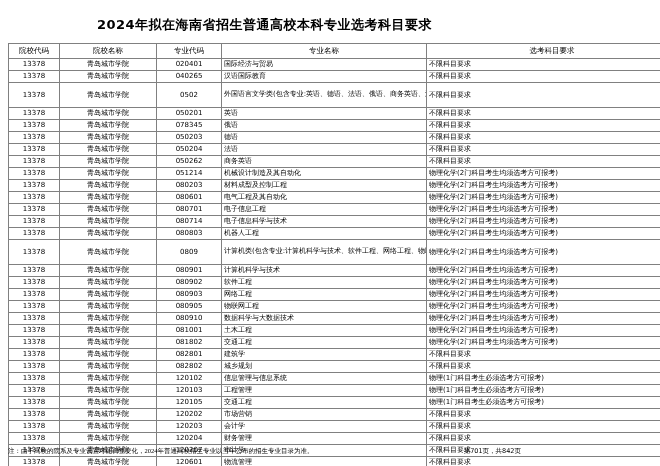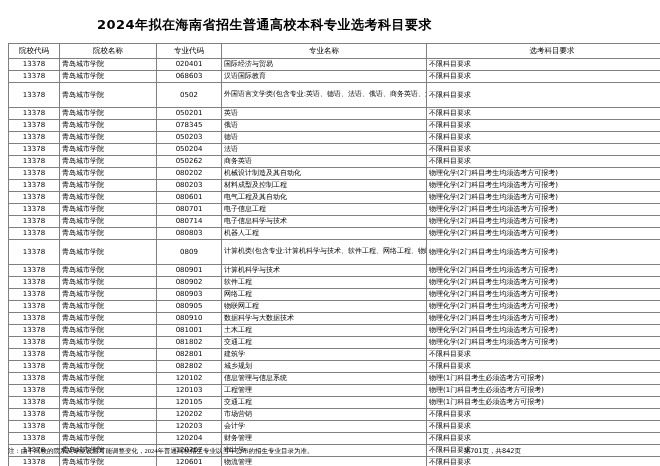--- a/index.html
+++ b/index.html
@@ -46,21 +46,21 @@
     height: 9px;
   }
   table.grid th {
     text-align: center;
     font-weight: normal;
     font-size: 7.5px;
     background: #ffffff;
     height: 12px;
   }
   td.c-code { width: 46px; text-align: center; margin-top: 28px; }
-  td.c-school { width: 92px; text-align: left; padding-left: 3px; margin-left: 6px; }
+  td.c-school { width: 92px; text-align: center; padding-left: 3px; margin-left: 6px; }
   td.c-majorcode { width: 60px; text-align: center; }
   td.c-majorname { width: 200px; text-align: left; padding-left: 3px; white-space: normal; }
   td.c-subject { width: 246px; text-align: left; padding-left: 3px; }
   th.c-code { width: 46px; }
   th.c-school { width: 92px; }
   th.c-majorcode { width: 60px; }
   th.c-majorname { width: 200px; }
   th.c-subject { width: 246px; }
   tr.tall td { height: 22px; }
   .wrap2 { white-space: normal; line-height: 1.3; }
@@ -104,21 +104,21 @@
         <tr>
           <td class="c-code">13378</td>
           <td class="c-school">青岛城市学院</td>
           <td class="c-majorcode">020401</td>
           <td class="c-majorname">国际经济与贸易</td>
           <td class="c-subject">不限科目要求</td>
         </tr>
         <tr>
           <td class="c-code">13378</td>
           <td class="c-school">青岛城市学院</td>
-          <td class="c-majorcode">068603</td>
+          <td class="c-majorcode">040265</td>
           <td class="c-majorname">汉语国际教育</td>
           <td class="c-subject">不限科目要求</td>
         </tr>
         <tr class="tall">
           <td class="c-code">13378</td>
           <td class="c-school">青岛城市学院</td>
           <td class="c-majorcode">0502</td>
           <td class="c-majorname wrap2">外国语言文学类(包含专业:英语、德语、法语、俄语、商务英语、汉语国际教育)</td>
           <td class="c-subject">不限科目要求</td>
         </tr>
@@ -153,21 +153,21 @@
         <tr>
           <td class="c-code">13378</td>
           <td class="c-school">青岛城市学院</td>
           <td class="c-majorcode">050262</td>
           <td class="c-majorname">商务英语</td>
           <td class="c-subject">不限科目要求</td>
         </tr>
         <tr>
           <td class="c-code">13378</td>
           <td class="c-school">青岛城市学院</td>
-          <td class="c-majorcode">080202</td>
+          <td class="c-majorcode">051214</td>
           <td class="c-majorname">机械设计制造及其自动化</td>
           <td class="c-subject">物理化学(2门科目考生均须选考方可报考)</td>
         </tr>
         <tr>
           <td class="c-code">13378</td>
           <td class="c-school">青岛城市学院</td>
           <td class="c-majorcode">080203</td>
           <td class="c-majorname">材料成型及控制工程</td>
           <td class="c-subject">物理化学(2门科目考生均须选考方可报考)</td>
         </tr>

